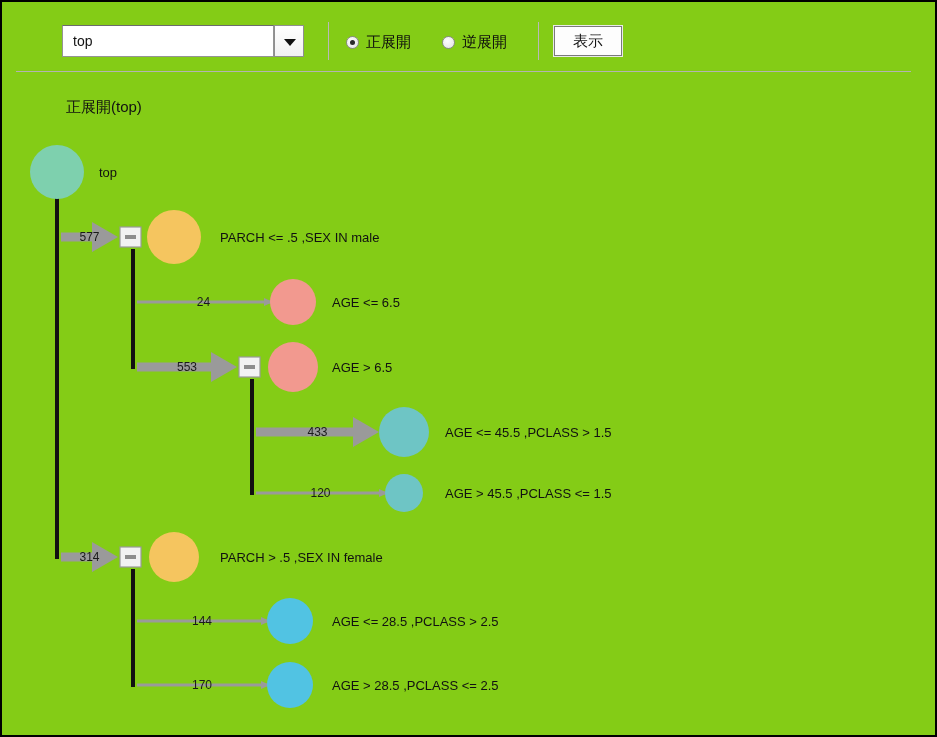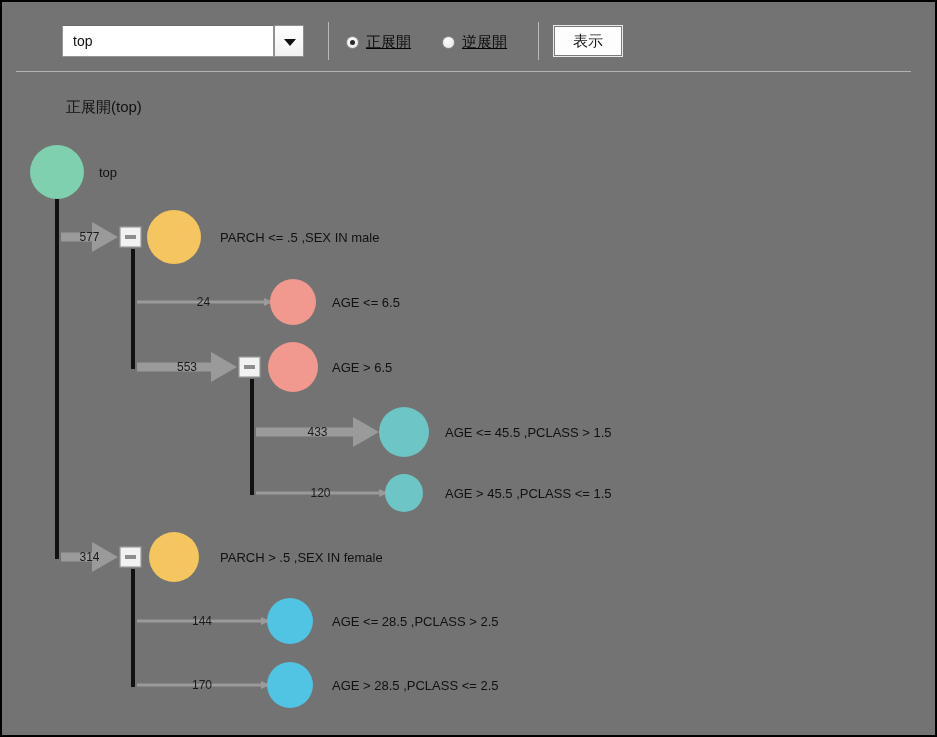--- a/index.html
+++ b/index.html
@@ -5,21 +5,21 @@
   html, body {
     margin: 0; padding: 0;
     background: #ffffff;
     font-family: "Liberation Sans", "DejaVu Sans", sans-serif;
   }
   #page {
     position: relative;
     width: 937px; height: 737px;
     box-sizing: border-box;
     border: 2px solid #000000;
-    background: #737373;
+    background: #84cc16;
     overflow: hidden;
   }
 
   
   #toolbar {
     position: absolute;
     left: 0; top: 0; right: 0; height: 70px;
   }
   #select-wrap {
     position: absolute; left: 60px; top: 23px;
@@ -56,21 +56,20 @@
     width: 1px; height: 38px; background: #b9b9b9;
   }
   #sep1 { left: 326px; }
   #sep2 { left: 536px; }
 
   .radio-item {
     position: absolute; top: 30px;
     height: 20px;
     display: flex; align-items: center; gap: 7px;
     cursor: default;
-    text-decoration: underline;
   }
   #radio-forward { left: 344px; }
   #radio-reverse { left: 440px; align-items: center; }
   .radio-dot {
     width: 13px; height: 13px; border-radius: 50%;
     box-sizing: border-box;
     border: 1px solid #8a8a8a;
     background: radial-gradient(circle at 40% 35%, #fdfdfd, #e2e2e2);
     position: relative;
   }

